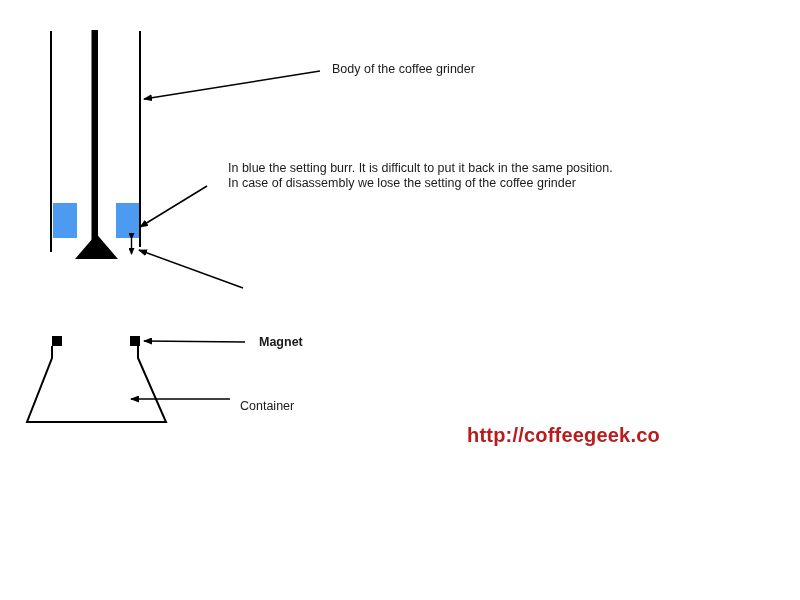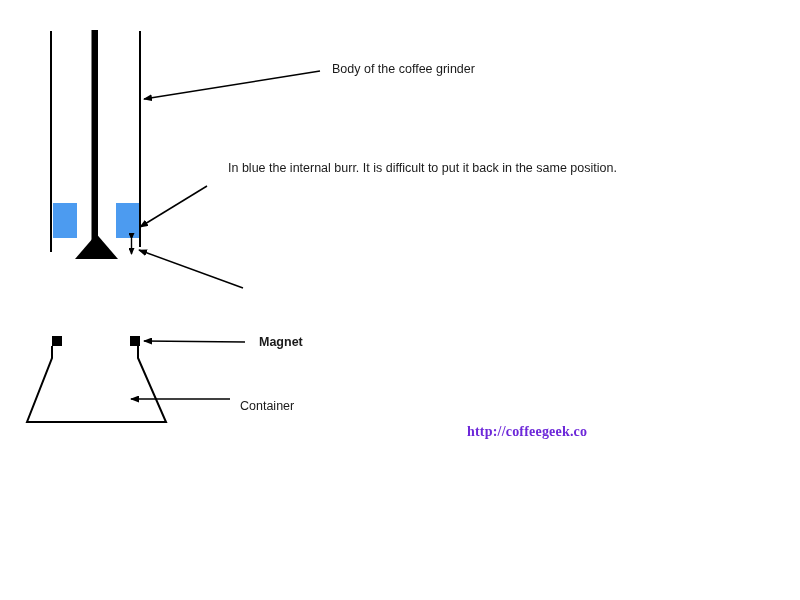--- a/index.html
+++ b/index.html
@@ -14,26 +14,25 @@
   svg#diagram { position: absolute; left: 0; top: 0; }
   .label {
     position: absolute;
     font-size: 12.5px;
     line-height: 14.5px;
     color: #1a1a1a;
     white-space: nowrap;
   }
   .url {
     position: absolute;
-    font-size: 14px;
+    font-size: 20px;
     font-weight: 700;
-    color: #6d28d9;
+    color: #b91c1c;
     white-space: nowrap;
     letter-spacing: 0.2px;
-    font-family: Liberation Serif, serif;
   }
 </style>
 </head>
 <body>
 
 <div id="canvas">
 
   <svg id="diagram" width="800" height="600" viewBox="0 0 800 600">
     <defs>
       <marker id="arrow" markerWidth="9" markerHeight="7" refX="8" refY="3.5" orient="auto" markerUnits="userSpaceOnUse">
@@ -63,21 +62,22 @@
     <line x1="320" y1="71" x2="144" y2="99" stroke="#000" stroke-width="1.5" marker-end="url(#arrow)"></line>
     <line x1="207" y1="186" x2="140" y2="227" stroke="#000" stroke-width="1.5" marker-end="url(#arrow)"></line>
     <line x1="243" y1="288" x2="139" y2="250" stroke="#000" stroke-width="1.5" marker-end="url(#arrow)"></line>
     <line x1="245" y1="342" x2="144" y2="341" stroke="#000" stroke-width="1.5" marker-end="url(#arrow)"></line>
     <line x1="230" y1="399" x2="131" y2="399" stroke="#000" stroke-width="1.5" marker-end="url(#arrow)"></line>
   </svg>
 
   <div class="label" style="left:332px; top:62px;">Body of the coffee grinder</div>
 
   <div class="label" style="left:228px; top:161px;">
-    <div>In blue the internal burr. It is difficult to put it back in the same position.</div>
+    <div>In blue the setting burr. It is difficult to put it back in the same position.</div>
+    <div>In case of disassembly we lose the setting of the coffee grinder</div>
   </div>
 
 
   <div class="label" style="left:259px; top:335px;font-weight:bold;">Magnet</div>
 
   <div class="label" style="left:240px; top:392px;margin-top:7px;">Container</div>
 
   <div class="url" style="left:467px; top:424px;">http://coffeegeek.co</div>
 
 </div>

